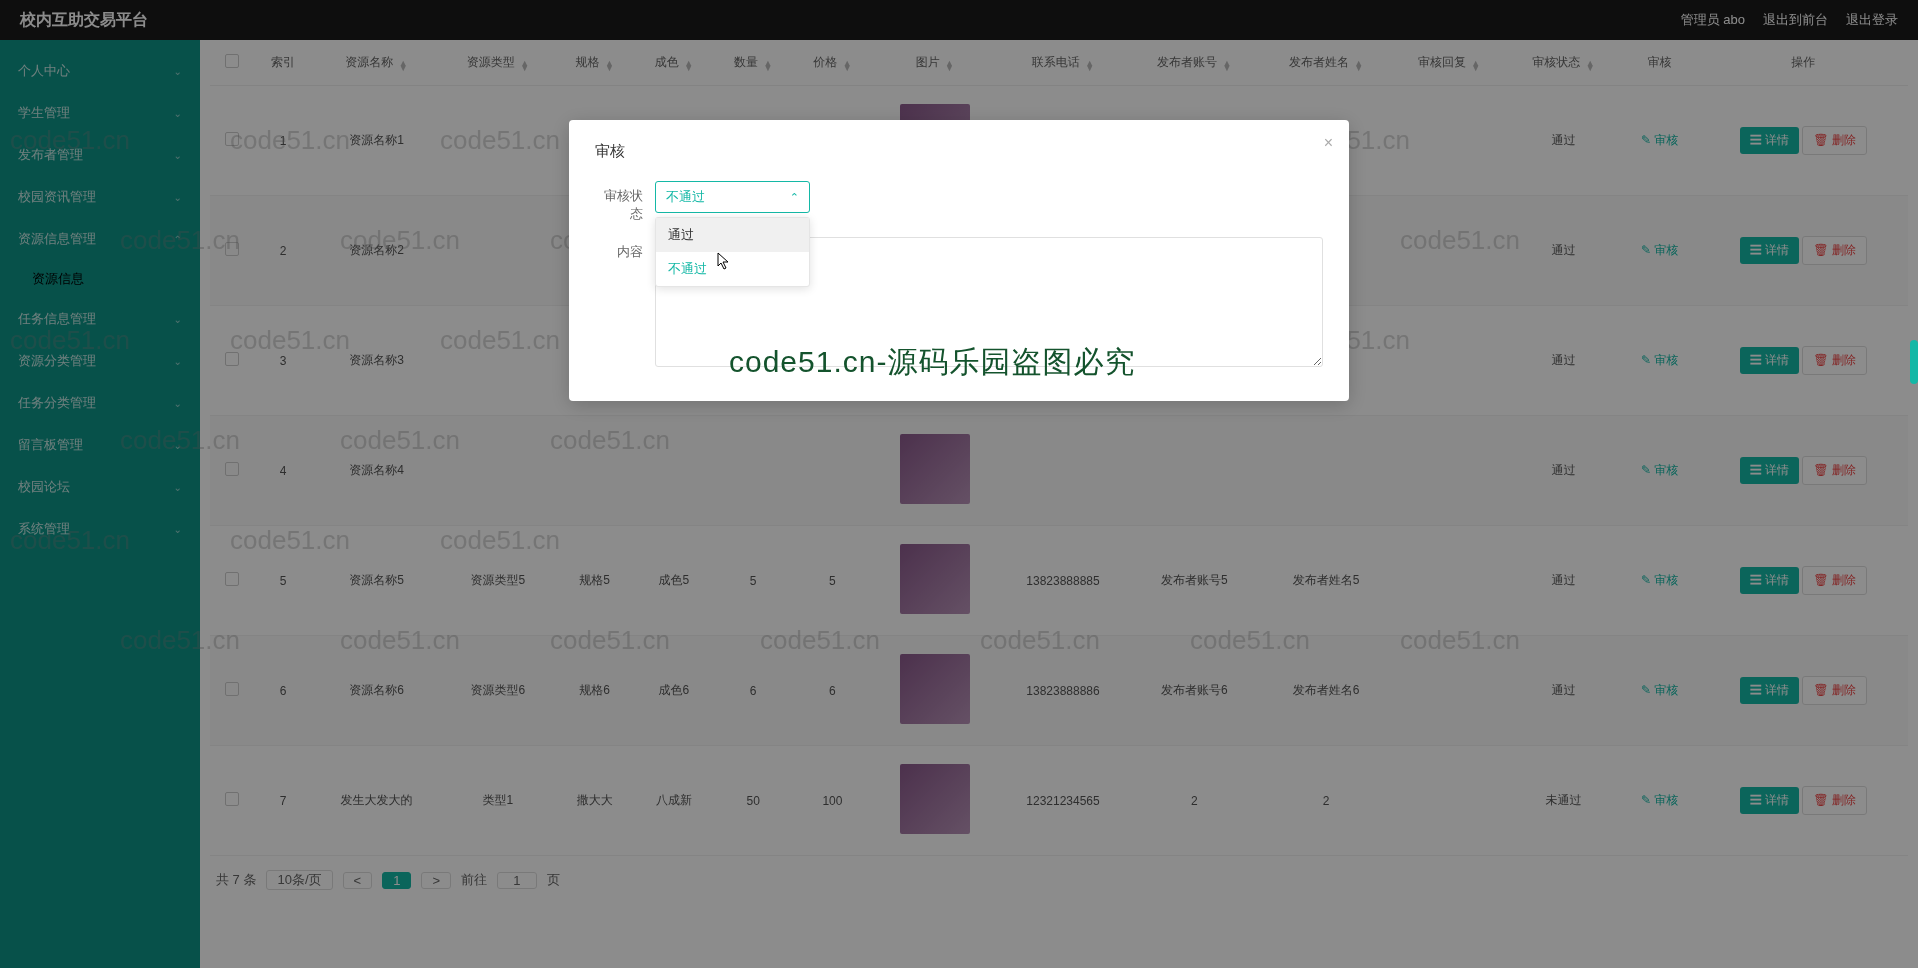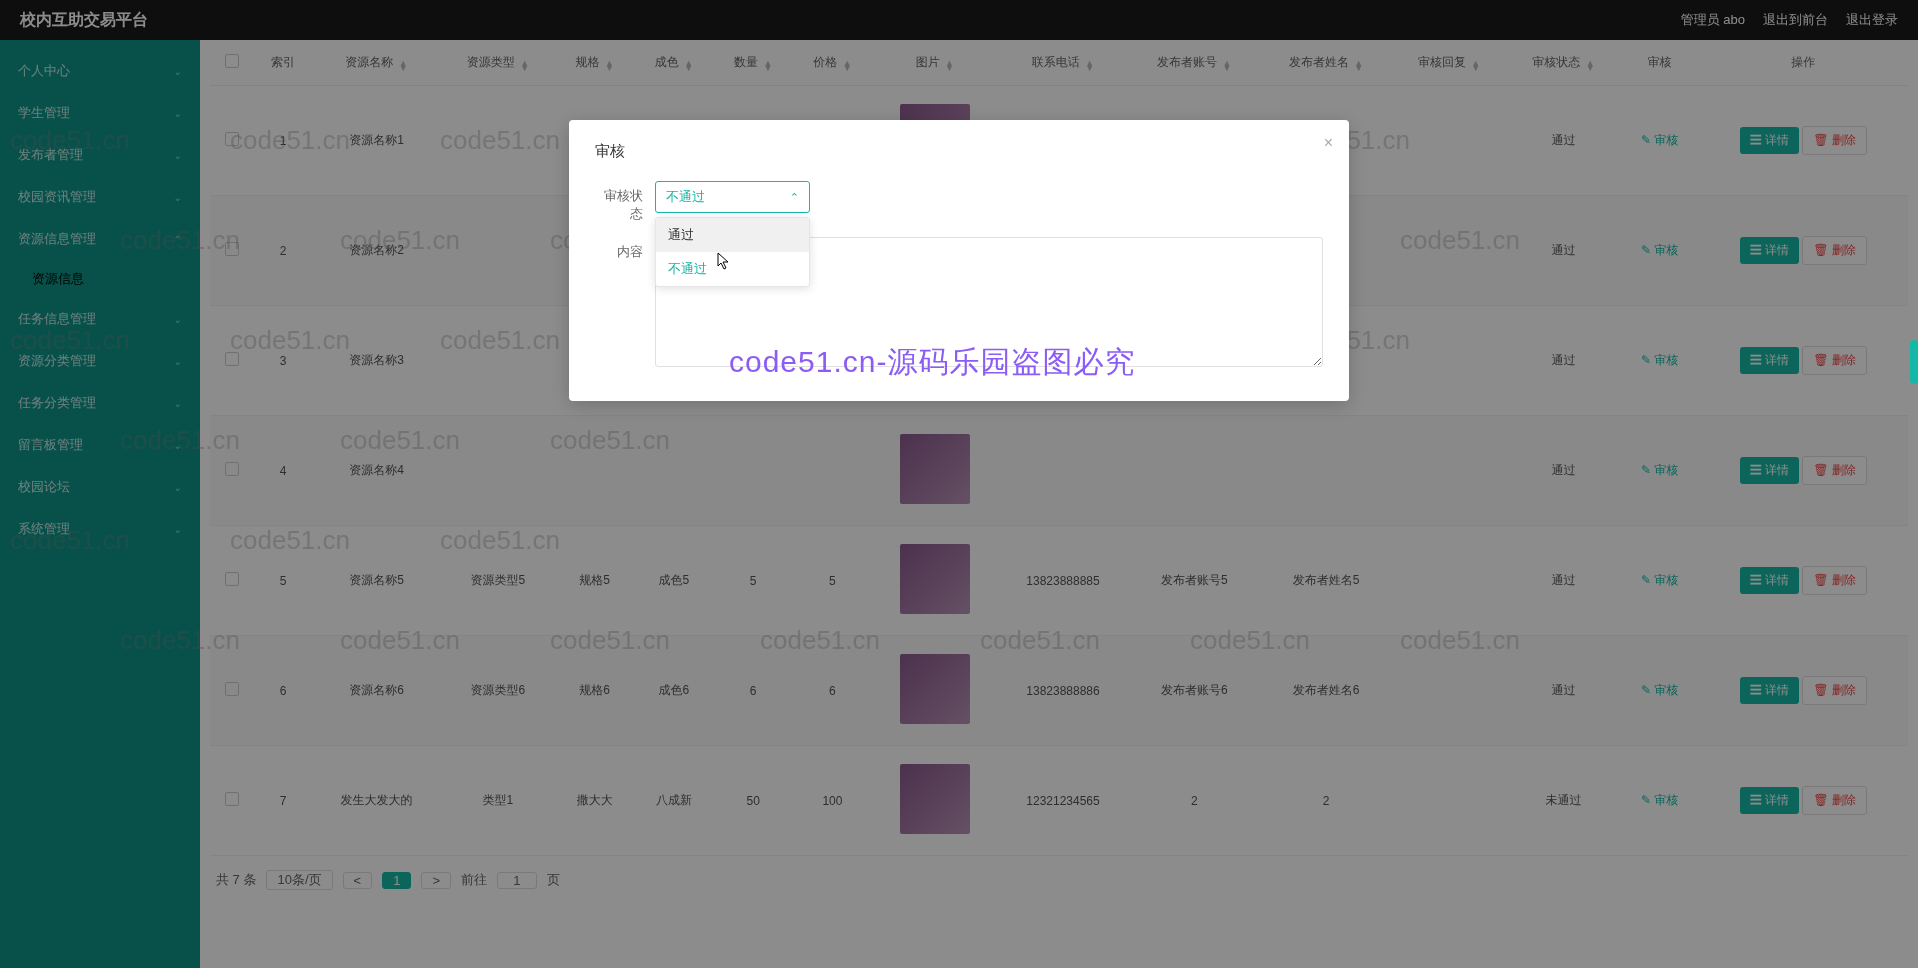--- a/index.html
+++ b/index.html
@@ -39,21 +39,21 @@
 .select-wrap { position: relative; width: 155px; }
 .select-input { width: 155px; border: 1px solid #14b8a6; padding: 6px 10px; border-radius: 3px; color: #14b8a6; font-size: 13px; display: flex; justify-content: space-between; align-items: center; cursor: pointer; }
 .dropdown { position: absolute; top: 36px; left: 0; width: 155px; background: #fff; border: 1px solid #e5e5e5; border-radius: 3px; box-shadow: 0 2px 10px rgba(0,0,0,.12); z-index: 5; }
 .dd-item { padding: 8px 12px; font-size: 13px; cursor: pointer; }
 .dd-item.hovered { background: #f0f0f0; }
 .dd-item.sel { color: #14b8a6; font-weight: 500; }
 .textarea { flex: 1; min-height: 130px; border: 1px solid #e0e0e0; border-radius: 3px; padding: 8px; resize: both; font-size: 13px; }
 .modal-footer { display: flex; justify-content: flex-end; gap: 10px; margin-top: 18px; }
 .btn-cancel { background: #fff; border: 1px solid #ddd; color: #666; padding: 7px 18px; border-radius: 3px; cursor: pointer; }
 .btn-ok { background: #14b8a6; color: #fff; border: none; padding: 7px 18px; border-radius: 3px; cursor: pointer; }
-.watermark-big { position: absolute; left: 160px; bottom: 18px; color: #8b5cf6; font-size: 30px; font-weight: 500; letter-spacing: 1px; pointer-events: none; margin-top: 24px; }
+.watermark-big { position: absolute; left: 160px; bottom: 18px; color: #14532d; font-size: 30px; font-weight: 500; letter-spacing: 1px; pointer-events: none; margin-top: 24px; }
 .wm { position: absolute; color: #888; font-size: 26px; opacity: .35; pointer-events: none; font-weight: 400; white-space: nowrap; }
 .cursor { position: absolute; width: 16px; height: 20px; pointer-events: none; z-index: 50; }
 .scroll-indicator { position: fixed; right: 0; top: 340px; width: 8px; height: 44px; background: #14b8a6; border-radius: 4px; }
 </style>
 </head>
 <body>
 
 <div class="topbar">
   <div class="brand">校内互助交易平台</div>
   <div class="top-right">

